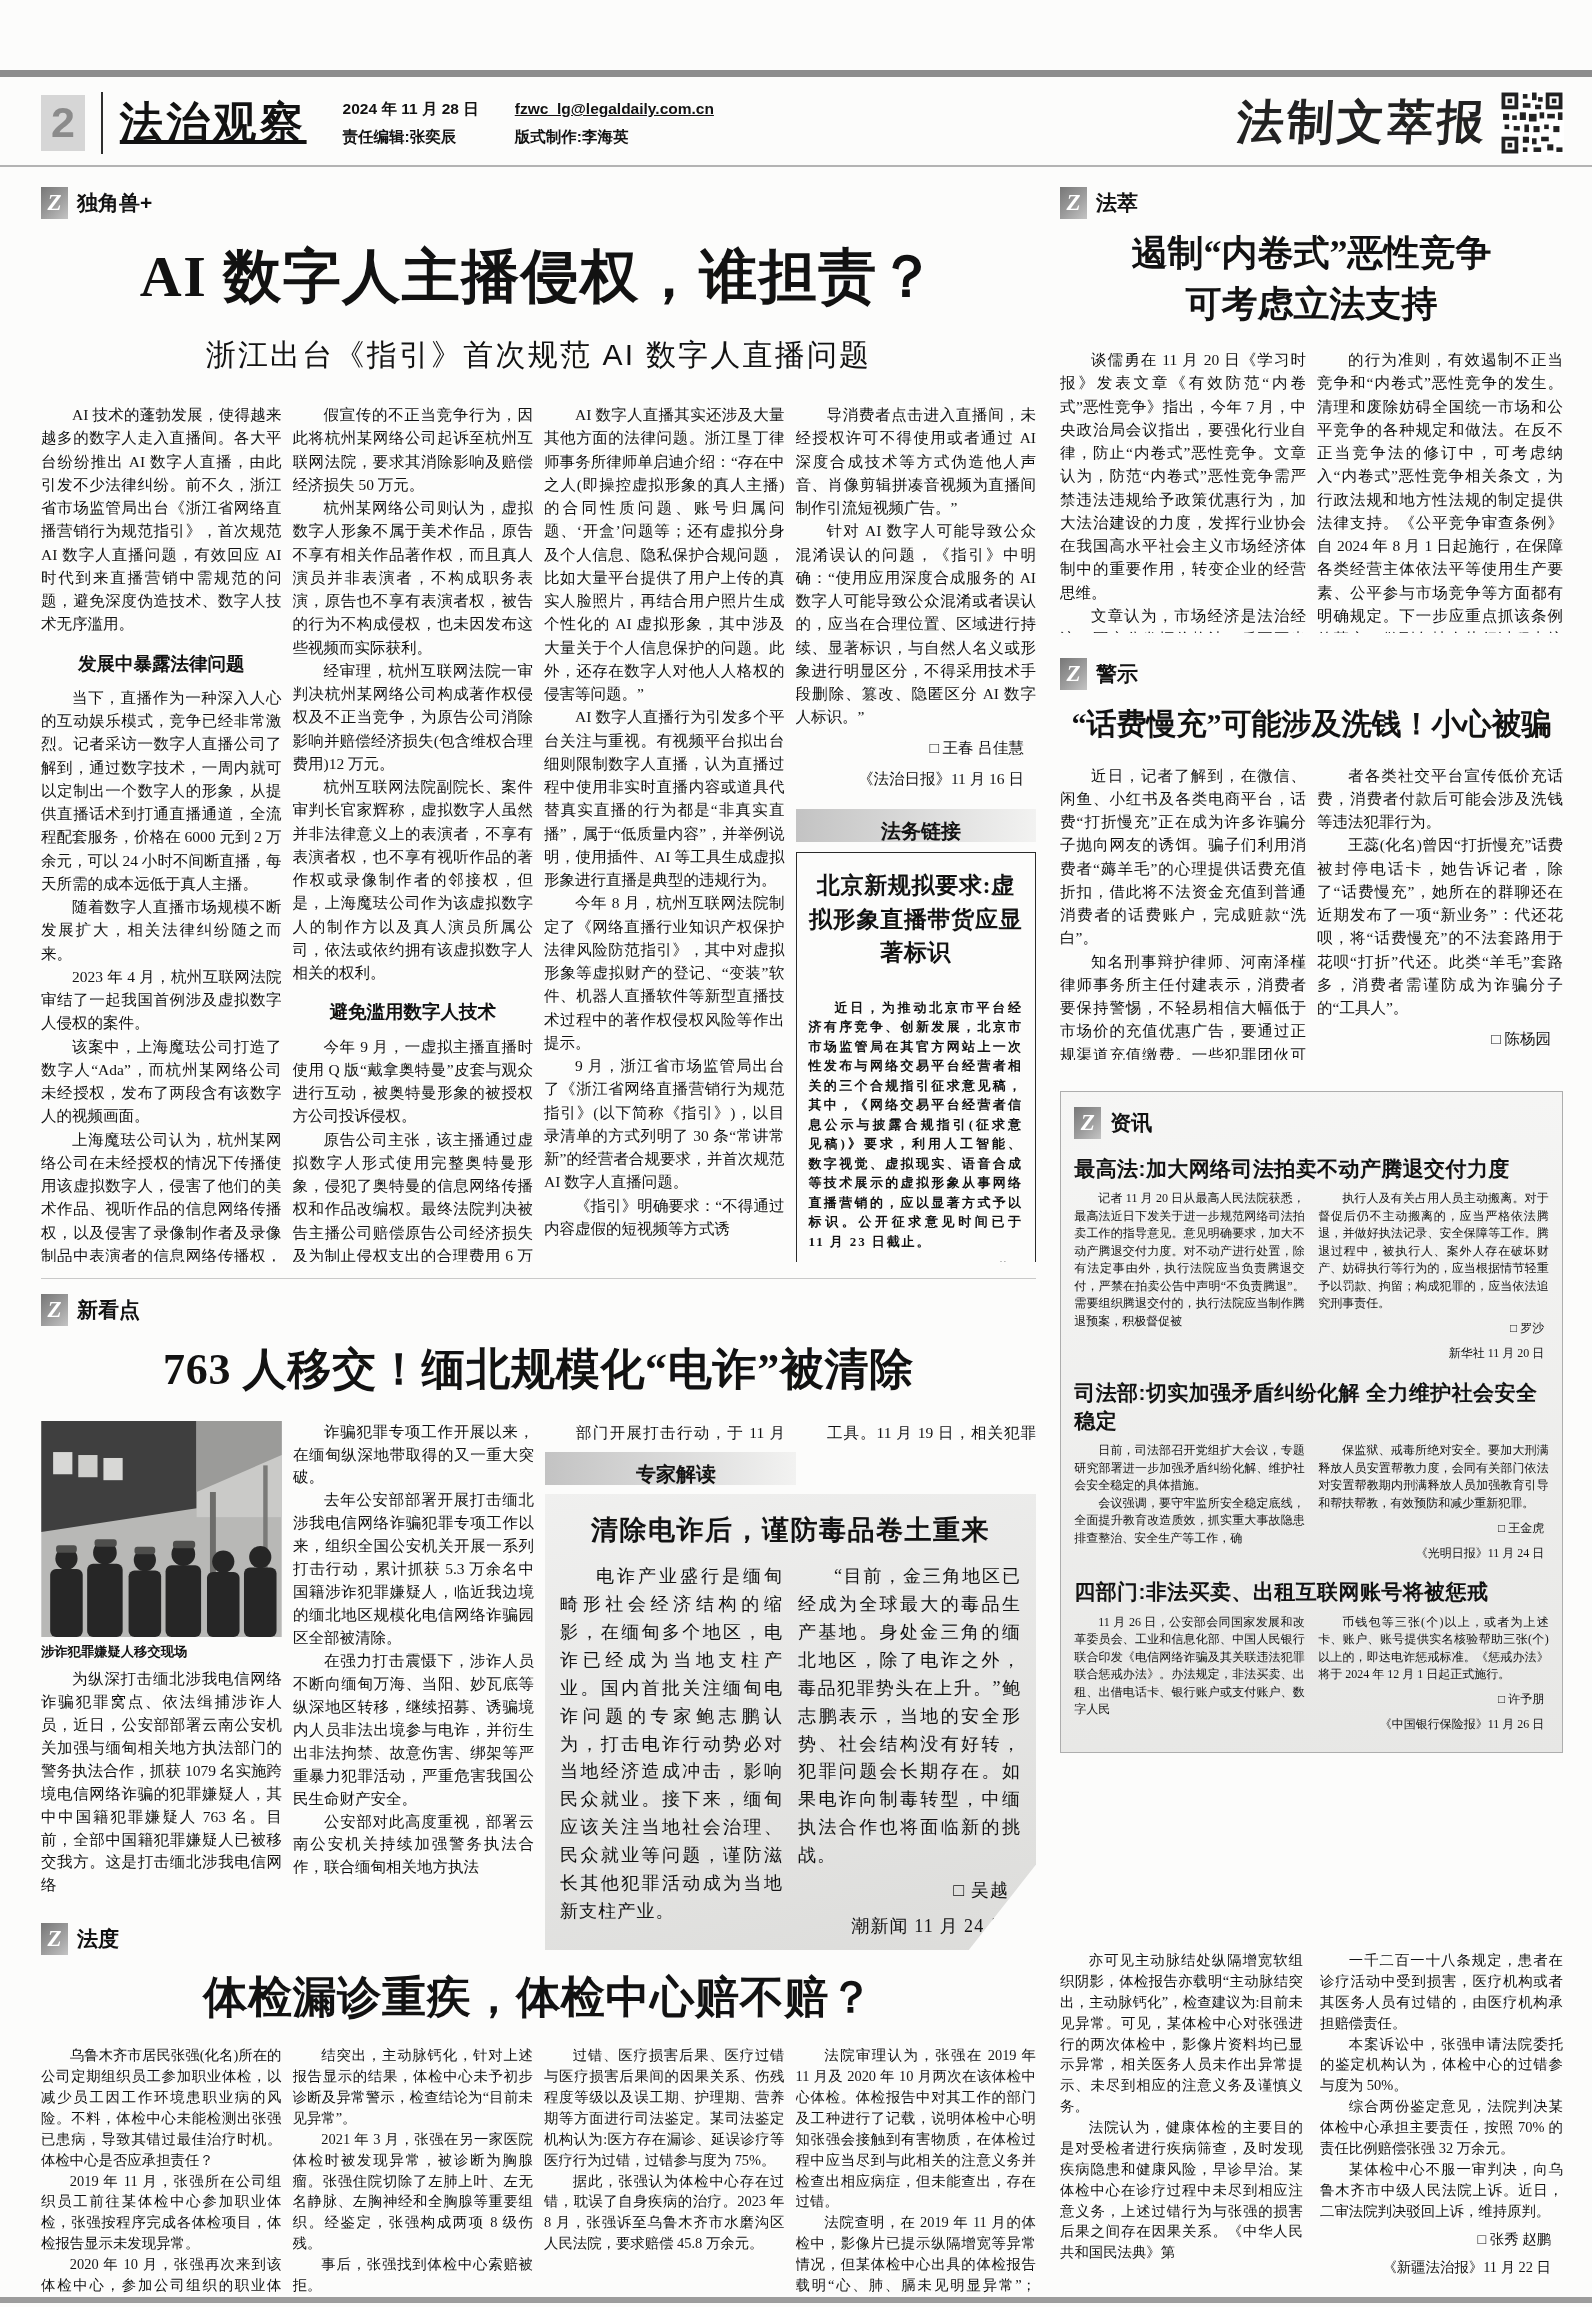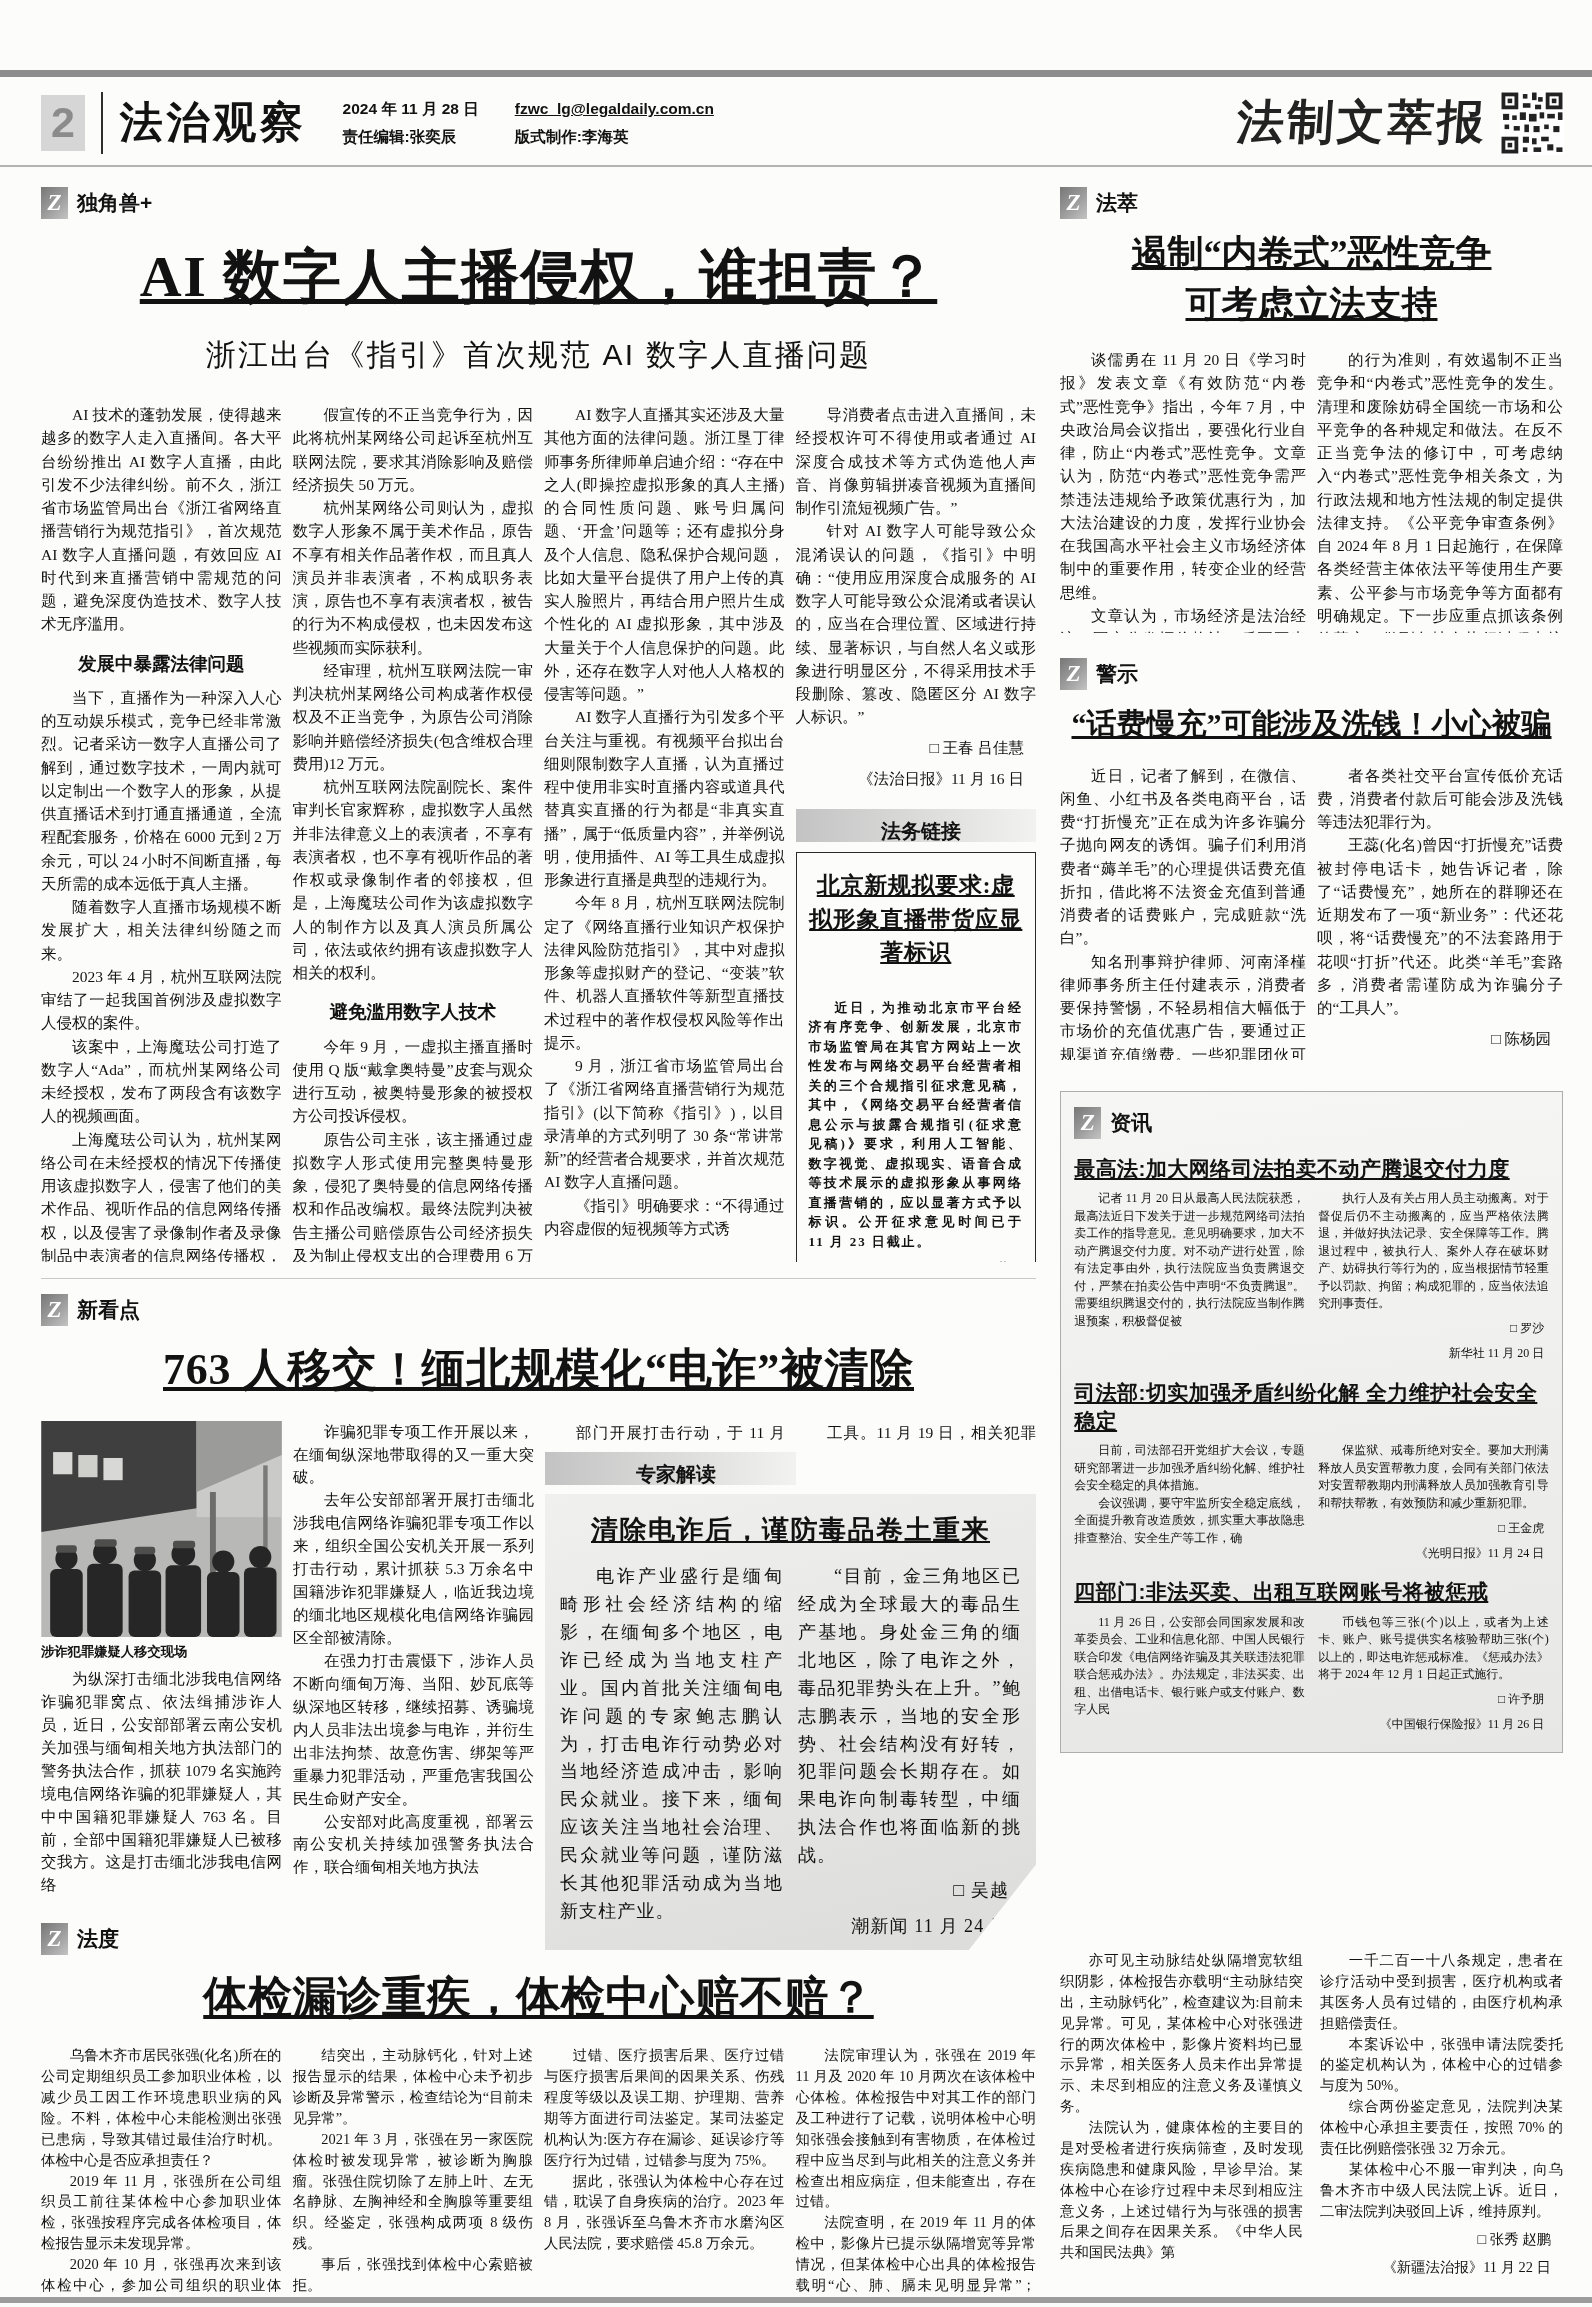--- a/index.html
+++ b/index.html
@@ -10,21 +10,21 @@
   .top-rule    { position:absolute; top:70px;  left:0; width:100%; height:6.7px; background:#8d8d8d; }
   .bottom-rule { position:absolute; top:2297px; left:0; width:100%; height:6px; background:#9c9c9c; }
   .hdr-rule    { position:absolute; top:165px; left:0; width:100%; height:1.5px; background:#b3b3b3; }
 
   header.hdr { position:absolute; top:87px; left:41px; width:1523px; height:71px;
                display:flex; align-items:center; }
   .pagenum { width:44px; height:56px; background:#d6d6d6; color:#8b8b8b;
              font:bold 43px "Liberation Sans",sans-serif;
              display:flex; align-items:center; justify-content:center; }
   .hdr-div { width:2.2px; height:62px; background:#2e2e2e; margin:0 16.3px; }
-  .hdr-title { font:bold 43px "Liberation Sans",sans-serif; letter-spacing:3.7px; }
+  .hdr-title { font:bold 43px "Liberation Sans",sans-serif; letter-spacing:3.7px;text-decoration:underline; }
   .hdr-meta { margin-left:36px; font-family:"Liberation Sans",sans-serif;
               font-size:15.5px; font-weight:bold; line-height:1.75; white-space:nowrap; }
   .email { text-decoration:underline; }
   .masthead { margin-left:auto; margin-right:13.3px;
               font:bold 47px "Liberation Serif",serif; letter-spacing:3px;
               transform:skewX(-4deg); color:#222; }
   .qr { width:64px; height:64px; }
 
   
   .zone-left  { position:absolute; left:41px;  top:187px; width:995px; }
@@ -33,21 +33,21 @@
 
   
   .tag { display:flex; align-items:center; gap:9px;
          font:bold 21px "Liberation Sans",sans-serif; }
   .zlogo { width:27px; height:32px; flex:0 0 auto;
            background:linear-gradient(135deg,#777 0%,#9d9d9d 55%,#c4c4c4 100%);
            color:#fff; font:italic bold 23px "Liberation Serif",serif;
            display:flex; align-items:center; justify-content:center; }
 
   
-  h1,h2,h3 { margin:0;text-decoration:underline; }
+  h1,h2,h3 { margin:0; }
   .h-giant { text-align:center; font:bold 58px "Liberation Serif",serif;
              letter-spacing:1.5px; margin-top:19px; }
   .h-sub   { text-align:center; font:500 30px "Liberation Sans",sans-serif;
              letter-spacing:2.2px; margin-top:19px; }
   .h-mid   { text-align:center; font:bold 44px "Liberation Serif",serif;
              letter-spacing:0.7px; margin-top:13.3px; }
   .h-right { text-align:center; font:bold 36px "Liberation Serif",serif;
              line-height:1.42; margin-top:9px; }
   .h-warn  { text-align:center; font:bold 30px "Liberation Serif",serif; margin-top:13.3px; }
 

